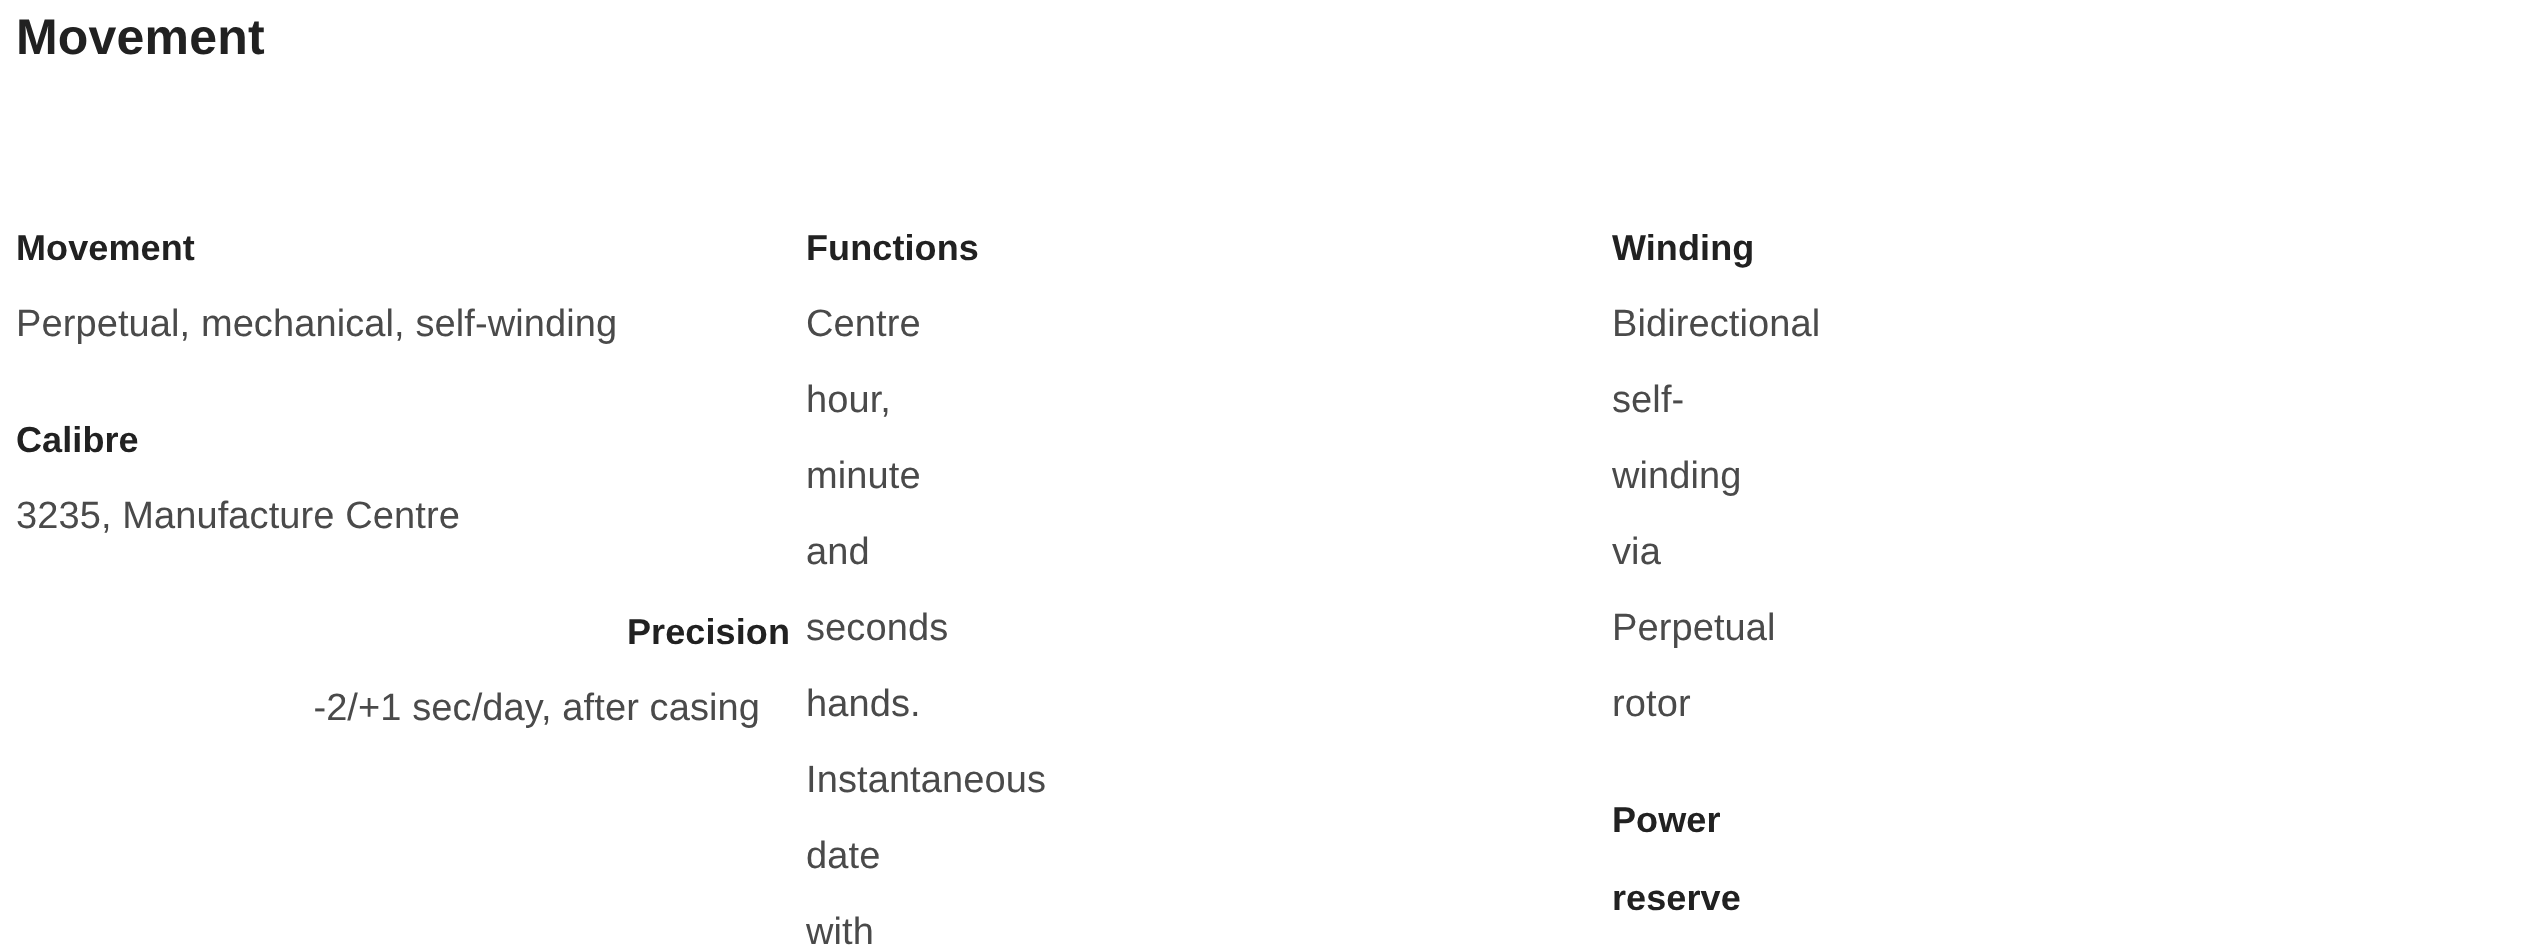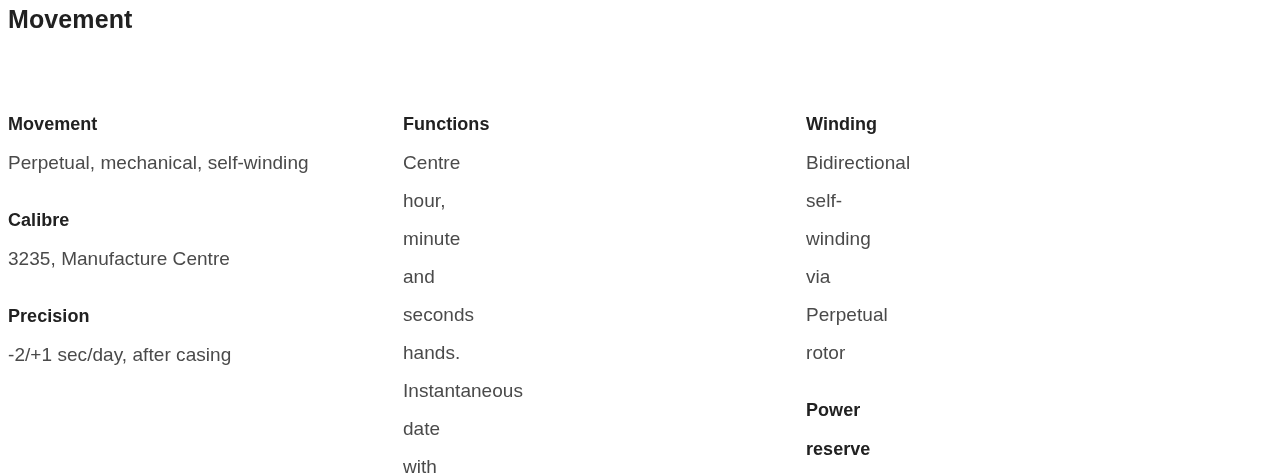--- a/index.html
+++ b/index.html
@@ -52,20 +52,21 @@
 
   .col-1 { width: 395px; padding-left: 8px; }
   .col-2 { width: 392px; padding-left: 403px; margin-left: -395px; }
   .col-3 { width: 400px; padding-left: 795px; margin-left: -392px; }
 
   .spec-group {
     margin: 0 0 19px 0;
   }
   .spec-group:last-child {
     margin-bottom: 0;
+    text-align: right;
   }
 
   .spec-label {
     margin: 0;
     font-size: 18px;
     line-height: 39px;
     font-weight: bold;
     color: #212121;
     letter-spacing: 0.05px;
   }

